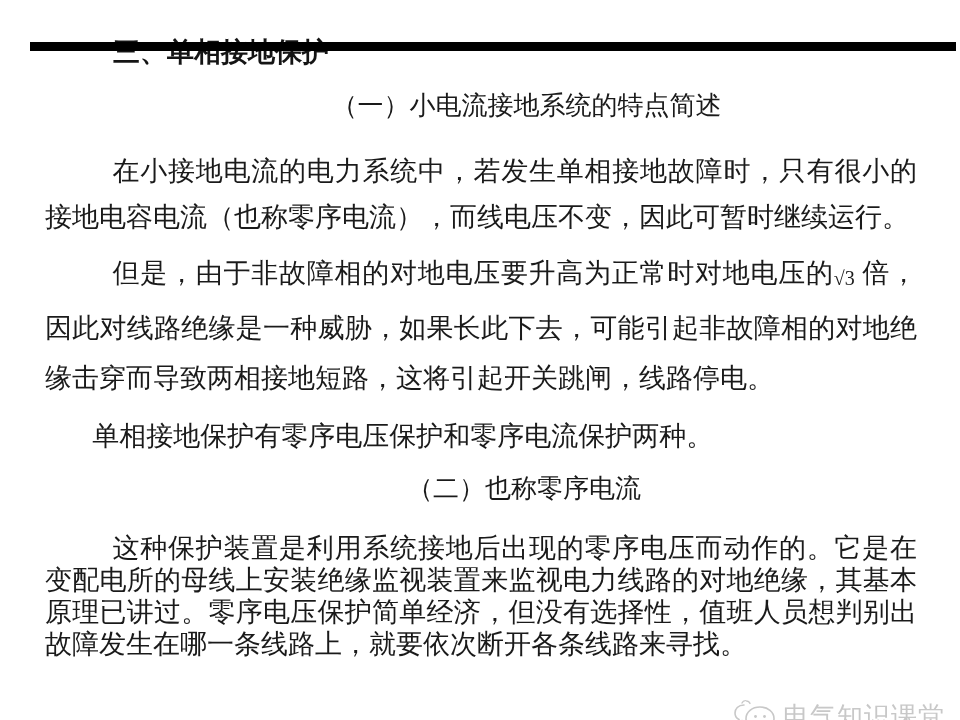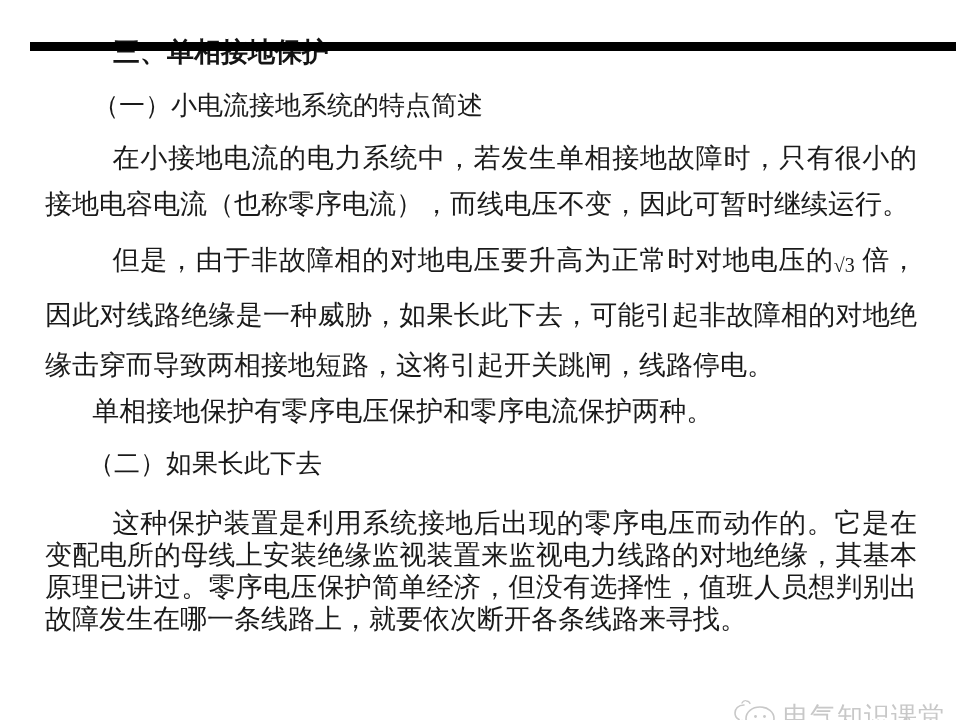--- a/index.html
+++ b/index.html
@@ -29,35 +29,36 @@
     font-size:27px;
     line-height:32px;
     color:#141414;
   }
   .section-heading{
     font-weight:400;
     font-size:26px;
     line-height:31px;
     color:#1a1a1a;
     margin:0;
+    text-align:center;
   }
   .section-heading.s1{margin:22px 0 0 93px;}
   .section-heading.s2{margin:16px 0 0 88px;}
 
   .body-para{
     margin:0 45px;
     width:872px;
     font-size:27px;
     text-align:justify;
     color:#1a1a1a;
     letter-spacing:0;
   }
-  .body-para.p1{margin-top:14px;line-height:46px;text-indent:2.5em;}
+  .body-para.p1{margin-top:27px;line-height:46px;text-indent:2.5em;}
   .body-para.p2{margin-top:8px;line-height:50px;text-indent:2.5em;}
-  .body-para.p3{line-height:42px;text-indent:1.75em;}
+  .body-para.p3{margin-top:12px;line-height:42px;text-indent:1.75em;}
   .body-para.p4{margin-top:28px;line-height:32px;text-indent:2.5em;}
 
   .sqrt{
     font-size:20px;
     vertical-align:-3px;
     white-space:nowrap;
   }
 
   .watermark{
     position:absolute;
@@ -85,21 +86,21 @@
   <h1 class="slide-title">三、单相接地保护</h1>
 
   <h2 class="section-heading s1">（一）小电流接地系统的特点简述</h2>
 
   <p class="body-para p1">在小接地电流的电力系统中，若发生单相接地故障时，只有很小的接地电容电流（也称零序电流），而线电压不变，因此可暂时继续运行。</p>
 
   <p class="body-para p2"><span>但是，由于非故障相的对地电压要升高为正常时对地电压的</span><span class="sqrt">√3</span><span> 倍，因此对线路绝缘是一种威胁，如果长此下去，可能引起非故障相的对地绝缘击穿而导致两相接地短路，这将引起开关跳闸，线路停电。</span></p>
 
   <p class="body-para p3">单相接地保护有零序电压保护和零序电流保护两种。</p>
 
-  <h2 class="section-heading s2">（二）如果长此下去</h2>
+  <h2 class="section-heading s2">（二）也称零序电流</h2>
 
   <p class="body-para p4">这种保护装置是利用系统接地后出现的零序电压而动作的。它是在变配电所的母线上安装绝缘监视装置来监视电力线路的对地绝缘，其基本原理已讲过。零序电压保护简单经济，但没有选择性，值班人员想判别出故障发生在哪一条线路上，就要依次断开各条线路来寻找。</p>
 
   <div class="watermark">
     <span>
       <svg width="44" height="36" viewBox="0 0 44 36" fill="none" xmlns="http://www.w3.org/2000/svg">
         <path d="M10 6 C4 6 1 10 1 14 C1 17 3 19.5 5 20.5 L4 24 L8 21.5 C9 21.8 10 22 11 22" stroke="#c8c8c8" stroke-width="1.6" fill="none" stroke-linecap="round"></path>
         <path d="M26 8 C18 8 12 13 12 19.5 C12 26 18 31 26 31 C28 31 30 30.6 31.6 29.9 L37 32 L35.3 27.4 C38.2 25.3 40 22.6 40 19.5 C40 13 34 8 26 8 Z" stroke="#c8c8c8" stroke-width="1.6" fill="none" stroke-linejoin="round"></path>
         <circle cx="21.5" cy="17.5" r="1.4" fill="#c8c8c8"></circle>
         <circle cx="30.5" cy="17.5" r="1.4" fill="#c8c8c8"></circle>

